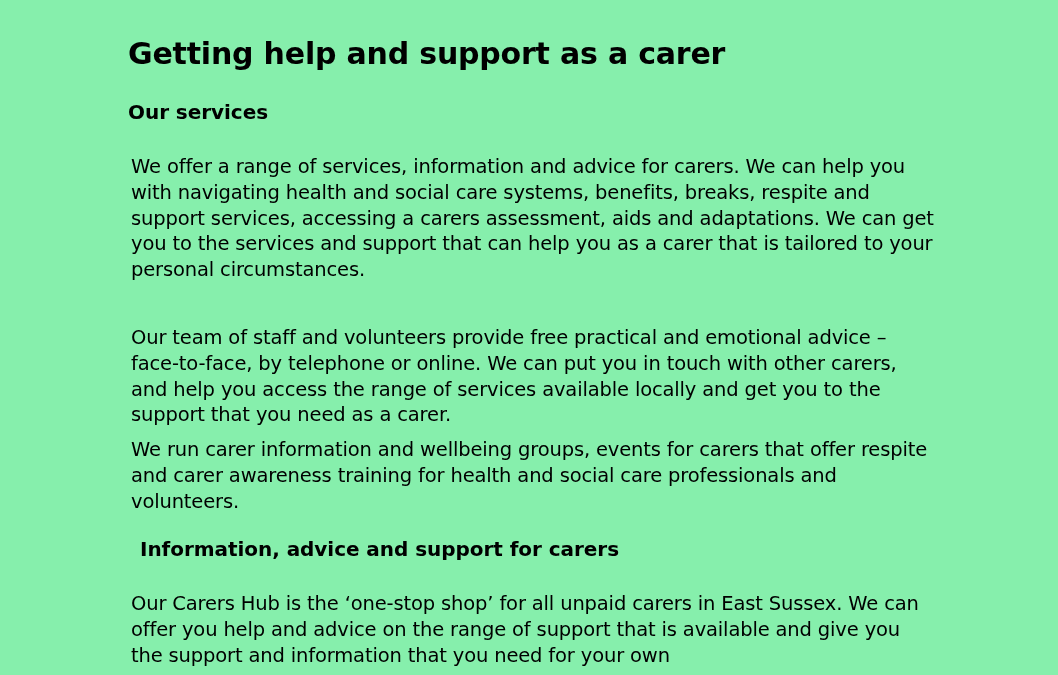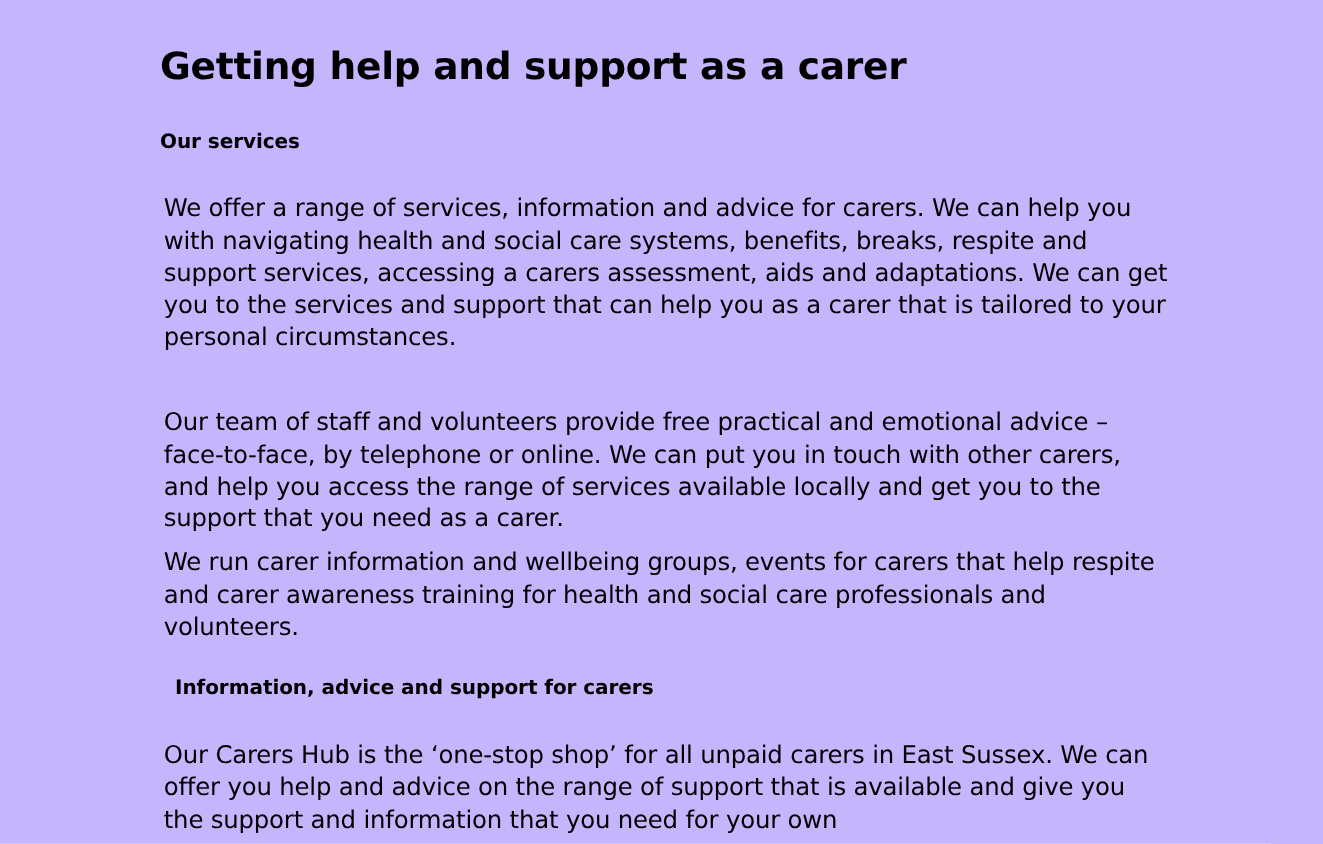--- a/index.html
+++ b/index.html
@@ -11,42 +11,42 @@
     width: 1058px;
     height: 675px;
     overflow: hidden;
     font-family: "DejaVu Sans", sans-serif;
     color: #000000;
   }
   .page {
     position: relative;
     width: 1058px;
     height: 675px;
-    background: #c4b5fd;
+    background: #86efac;
     box-sizing: border-box;
   }
   .content {
     position: absolute;
     left: 128px;
     top: 0;
     width: 810px;
   }
   h1.doc-title {
     font-size: 30px;
     font-weight: bold;
     line-height: 36px;
     margin: 0;
     padding: 0;
     position: absolute;
     top: 36px;
     left: 0;
     letter-spacing: -0.2px;
   }
   h2.section-heading {
-    font-size: 16px;
+    font-size: 20px;
     font-weight: bold;
     line-height: 25px;
     margin: 0;
     padding: 0;
     letter-spacing: -0.05px;
   }
   p.body-text {
     font-size: 19.5px;
     line-height: 25.8px;
     margin: 3px;
@@ -73,21 +73,21 @@
 
     <div class="blk" style="top: 151px;">
       <p class="body-text">We offer a range of services, information and advice for carers. We can help you with navigating health and social care systems, benefits, breaks, respite and support services, accessing a carers assessment, aids and adaptations. We can get you to the services and support that can help you as a carer that is tailored to your personal circumstances.</p>
     </div>
 
     <div class="blk" style="top: 322px;">
       <p class="body-text">Our team of staff and volunteers provide free practical and emotional advice – face-to-face, by telephone or online. We can put you in touch with other carers, and help you access the range of services available locally and get you to the support that you need as a carer.</p>
     </div>
 
     <div class="blk" style="top: 434px;">
-      <p class="body-text">We run carer information and wellbeing groups, events for carers that help respite and carer awareness training for health and social care professionals and volunteers.</p>
+      <p class="body-text">We run carer information and wellbeing groups, events for carers that offer respite and carer awareness training for health and social care professionals and volunteers.</p>
     </div>
 
     <div class="blk" style="top: 537px; margin-left: 12px;">
       <h2 class="section-heading">Information, advice and support for carers</h2>
     </div>
 
     <div class="blk" style="top: 588px;">
       <p class="body-text">Our Carers Hub is the ‘one-stop shop’ for all unpaid carers in East Sussex. We can offer you help and advice on the range of support that is available and give you the support and information that you need for your own</p>
     </div>
 

